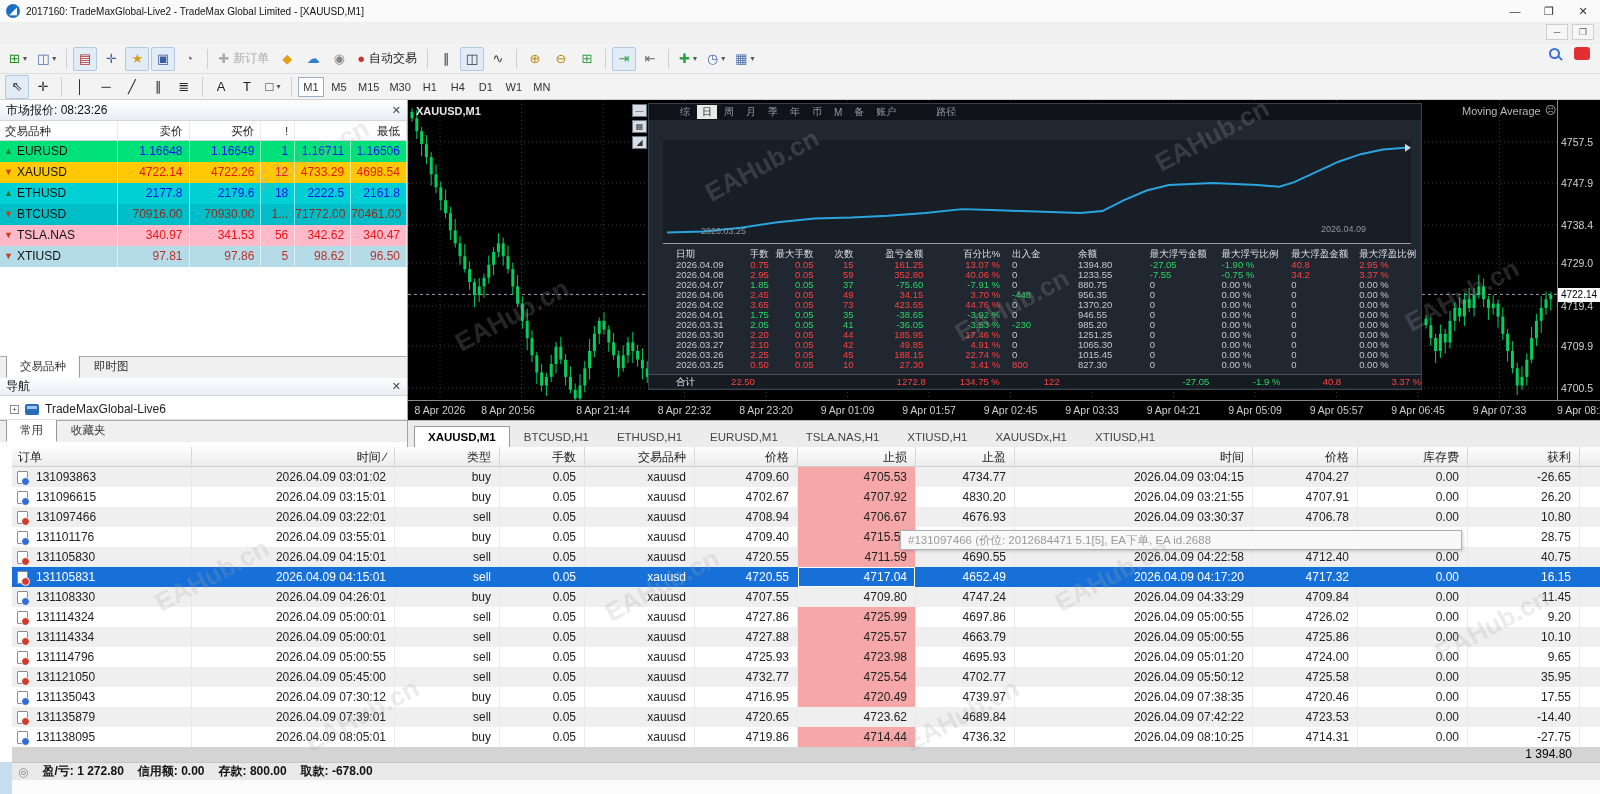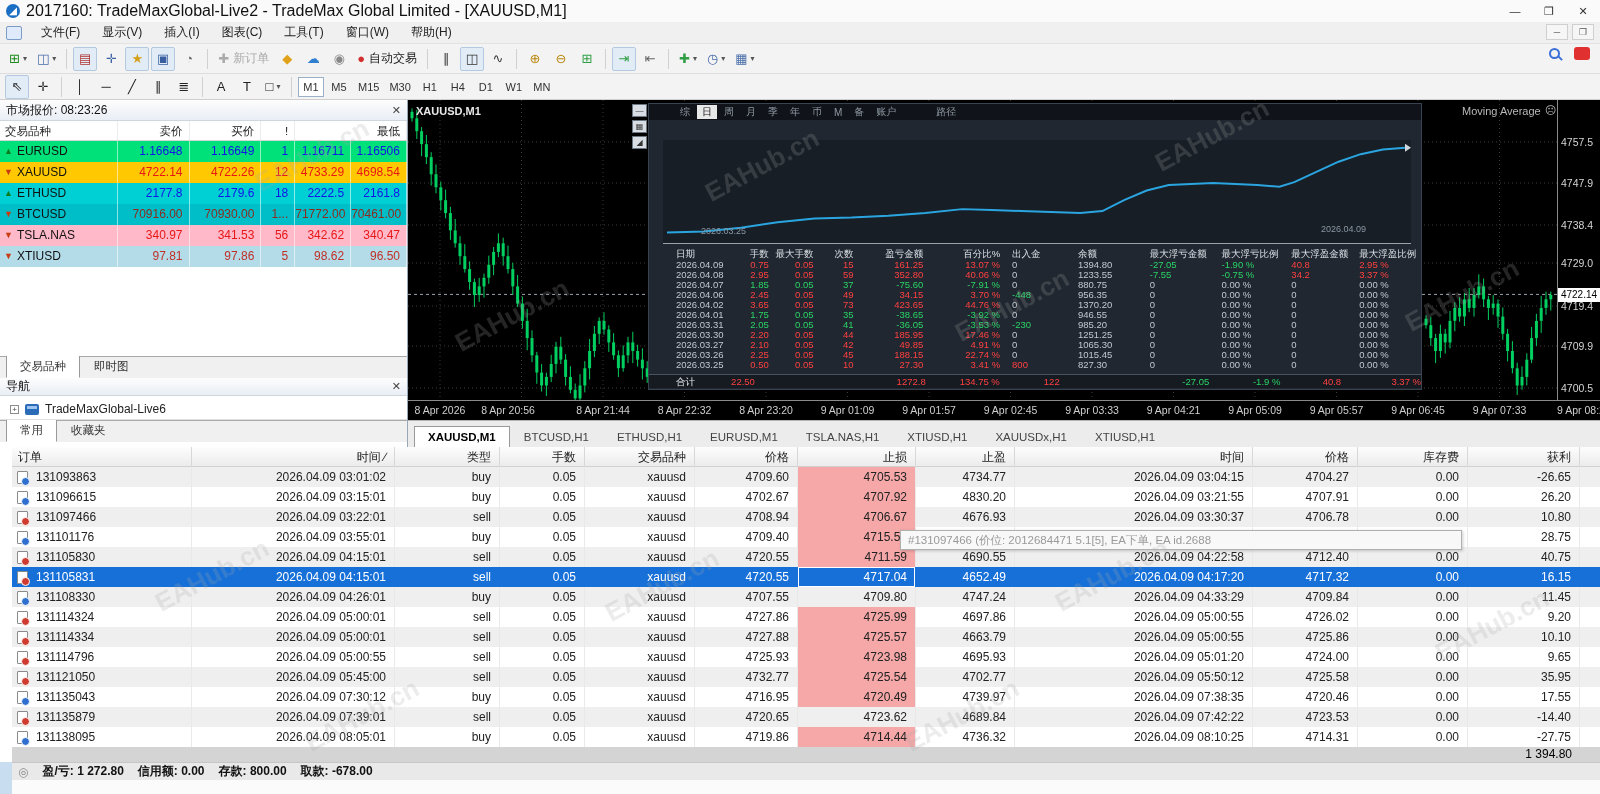--- a/index.html
+++ b/index.html
@@ -2,21 +2,21 @@
 <html><head>
 <meta charset="utf-8">
 <style>
   *{box-sizing:border-box;margin:0;padding:0}
   html,body{width:1600px;height:794px;overflow:hidden}
   body{font-family:"Liberation Sans","DejaVu Sans",sans-serif;font-size:12px;color:#222;background:#fff}
   #app{position:relative;width:1600px;height:794px;overflow:hidden;background:#f0f0f0}
   
   #titlebar{position:absolute;left:0;top:0;width:1600px;height:22px;background:#fafafa;display:flex;align-items:center;padding-left:6px}
   .applogo{width:14px;height:14px;border-radius:50%;background:#1a6fc4;color:#fff;font-size:10px;line-height:14px;text-align:center;margin-right:6px}
-  #titlebar .ttext{font-size:16px;color:#111}
+  #titlebar .ttext{font-size:10px;color:#111}
   .wbtns{position:absolute;right:0;top:0;height:22px;display:flex}
   .wbtn{width:34px;height:22px;text-align:center;line-height:22px;font-size:11px;color:#333}
   #menubar{position:absolute;left:0;top:22px;width:1600px;height:22px;background:#f0f0f0;display:flex;align-items:center;padding-left:4px;border-bottom:1px solid #e3e3e3}
   .menulogo{width:16px;height:14px;border:1px solid #7a9cc6;background:#dfeafc;border-radius:2px;margin:0 8px 0 2px}
   .mi{padding:3px 11px;color:#222}
   .childbtns{position:absolute;right:6px;top:24px;display:flex;gap:4px}
   .cbtn{width:22px;height:16px;border:1px solid #cfcfcf;background:#f6f6f6;font-size:9px;line-height:14px;text-align:center;color:#555}
   
   #tb1{position:absolute;left:0;top:44px;width:1600px;height:30px;background:#f3f3f3;border-bottom:1px solid #ddd;display:flex;align-items:center;padding-left:4px}
   #tb2{position:absolute;left:0;top:74px;width:1600px;height:26px;background:#f3f3f3;border-bottom:1px solid #cfcfcf;display:flex;align-items:center;padding-left:4px}
@@ -123,30 +123,20 @@
   <div id="titlebar">
     <span class="applogo">◢</span>
     <span class="ttext">2017160: TradeMaxGlobal-Live2 - TradeMax Global Limited - [XAUUSD,M1]</span>
     <span class="wbtns">
       <span class="wbtn">—</span>
       <span class="wbtn">❐</span>
       <span class="wbtn">✕</span>
     </span>
   </div>
 
-  <div id="menubar">
-    <span class="menulogo"></span>
-  <span class="mi">文件(F)</span>
-      <span class="mi">显示(V)</span>
-      <span class="mi">插入(I)</span>
-      <span class="mi">图表(C)</span>
-      <span class="mi">工具(T)</span>
-      <span class="mi">窗口(W)</span>
-      <span class="mi">帮助(H)</span>
-    </div>
   <div class="childbtns">
     <span class="cbtn">─</span>
     <span class="cbtn">❐</span>
   </div>
 
   <div id="tb1">
       <span class="tbtn">
         <span class="ig" style="color: rgb(27, 138, 27);">⊞</span>
         <span class="dd">▾</span>
       </span>

